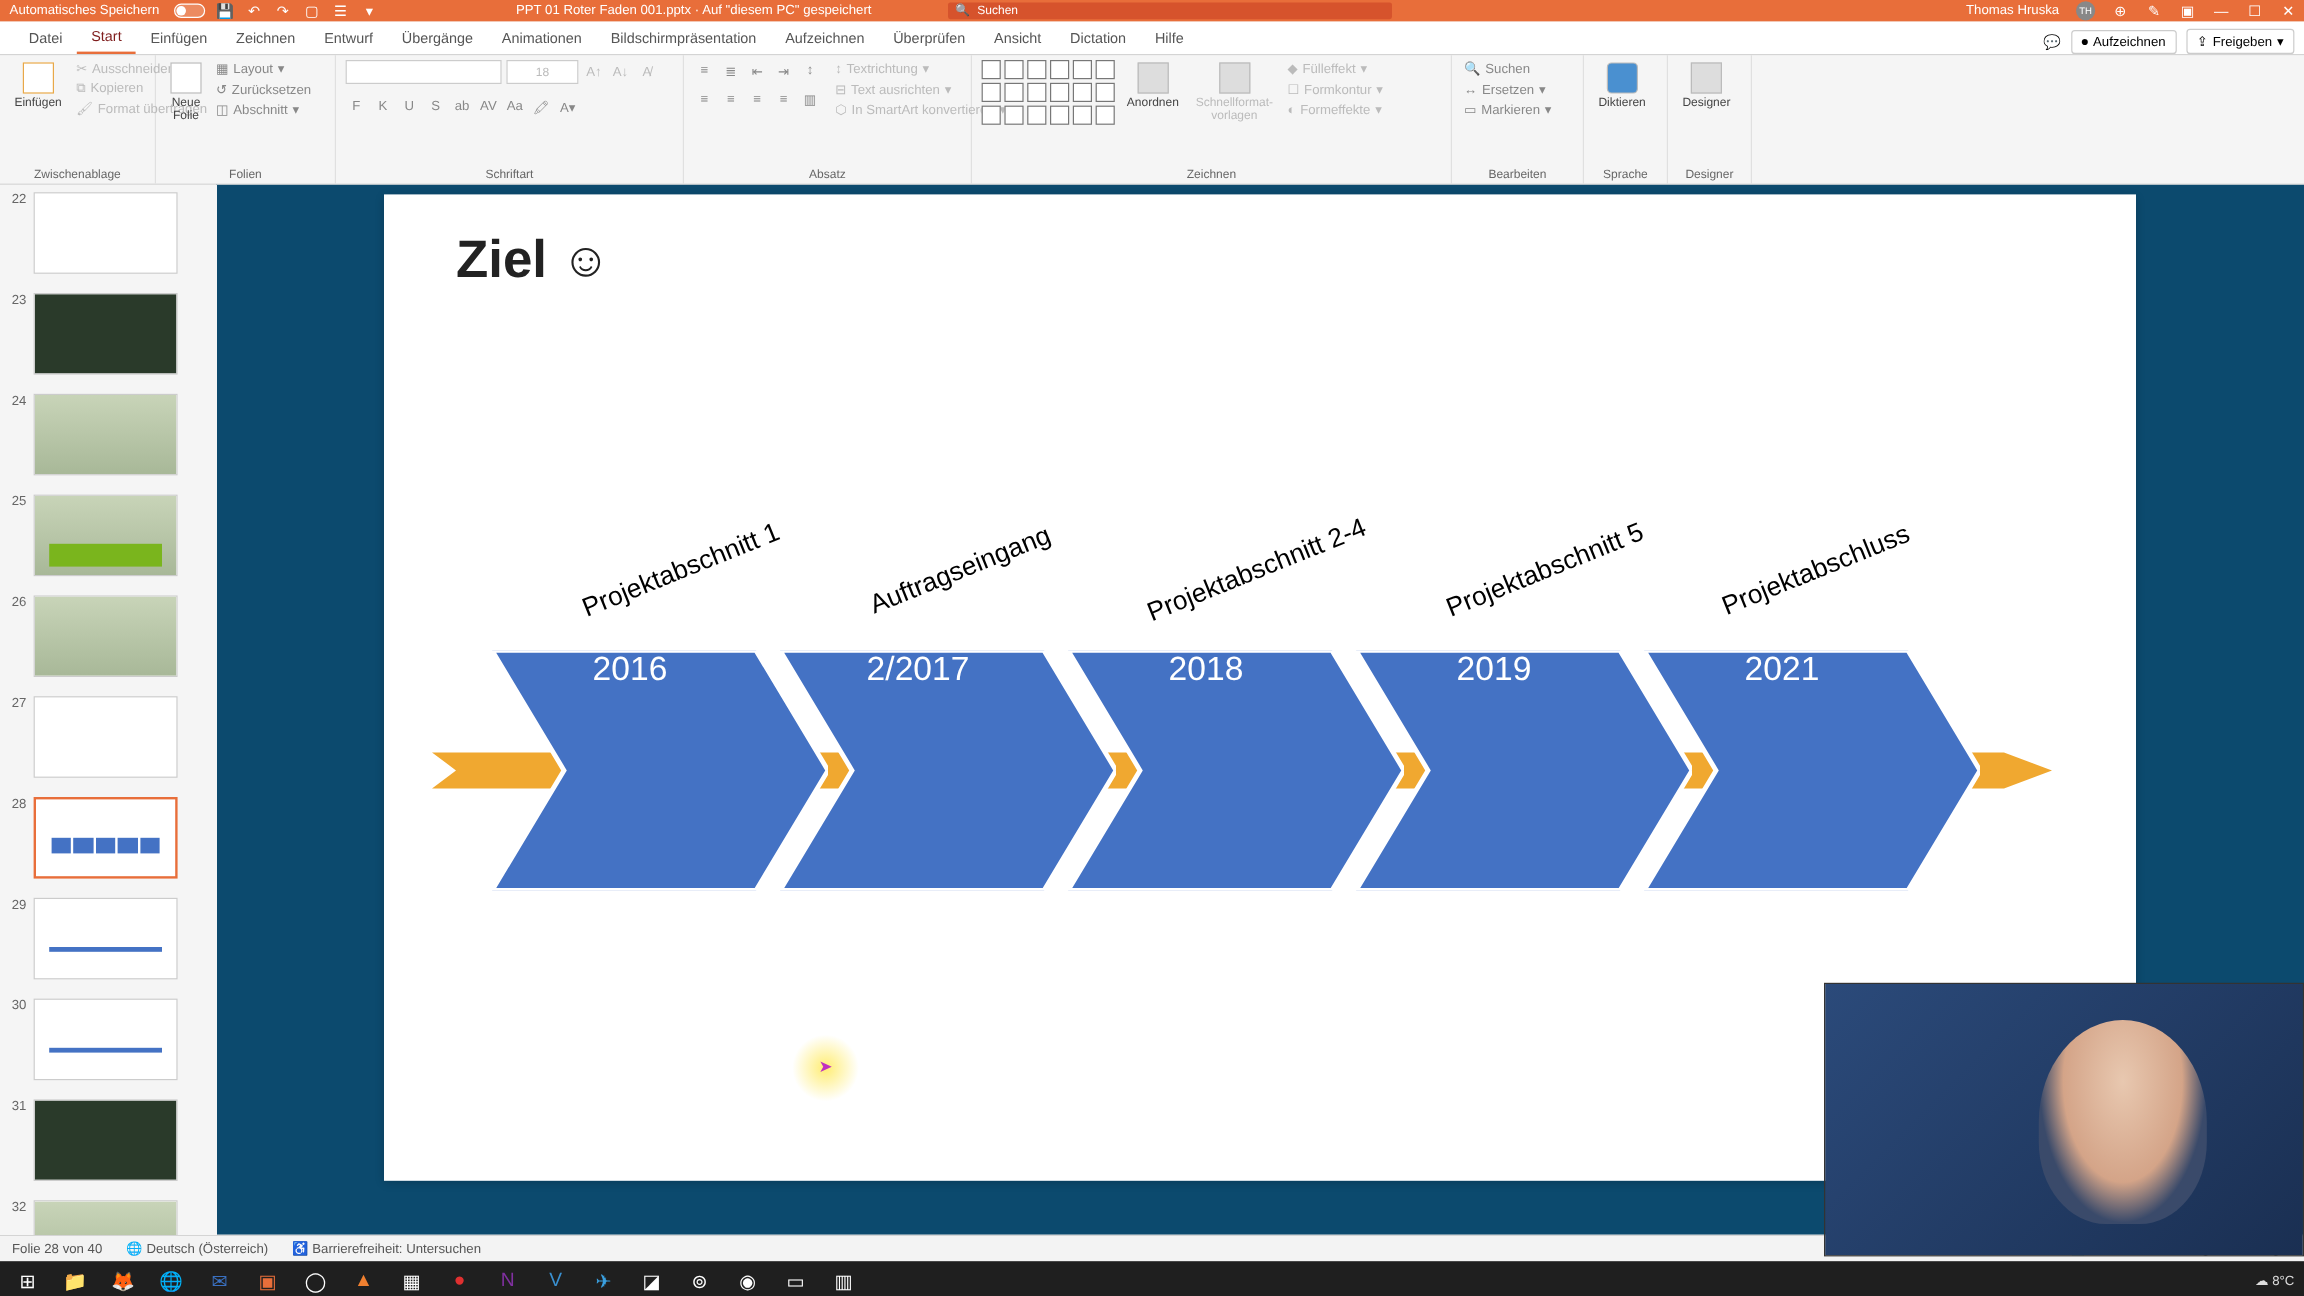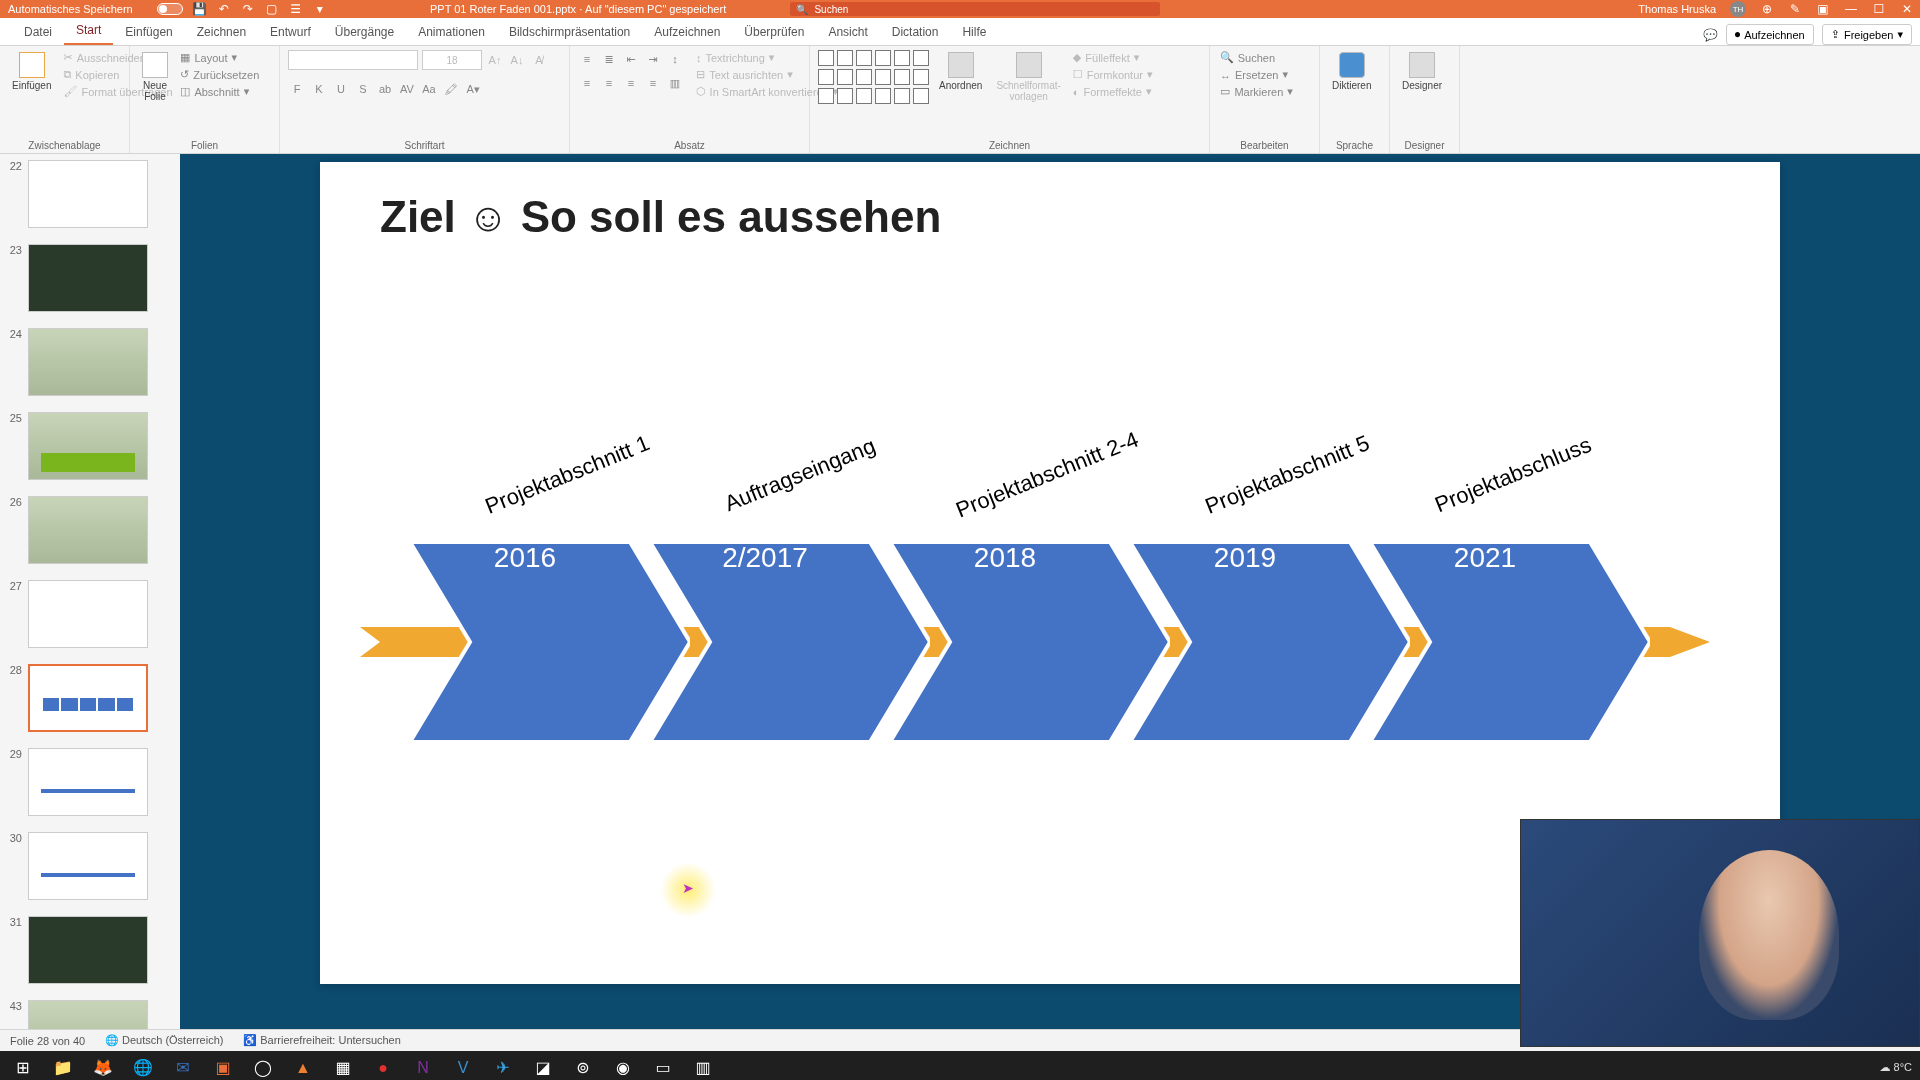--- a/index.html
+++ b/index.html
@@ -1,19 +1,19 @@
 <!DOCTYPE html>
 <html><head>
 <meta charset="utf-8">
 <style>
 *{margin:0;padding:0;box-sizing:border-box;font-family:"Segoe UI",Arial,sans-serif}
 body{background:#f3f3f3;width:1920px;height:1080px;overflow:hidden;position:relative}
 .titlebar{height:18px;background:#e86e3a;display:flex;align-items:center;padding:0 8px;color:#fff;font-size:11px;position:relative}
 .titlebar-left{display:flex;align-items:center;gap:10px}
-.autosave{display:flex;align-items:center;gap:24px}
+.autosave{display:flex;align-items:center;gap:12px}
 .toggle{width:26px;height:12px;border:1px solid #fff;border-radius:6px;position:relative;background:rgba(255,255,255,.2)}
 .toggle::after{content:"";position:absolute;width:8px;height:8px;border-radius:50%;background:#fff;top:1px;left:1px}
 .qat-icon{width:14px;height:14px;display:inline-flex;align-items:center;justify-content:center;font-size:12px}
 .filename{position:absolute;left:430px;font-size:11px}
 .searchbox{position:absolute;left:790px;width:370px;height:14px;background:#d6532c;border-radius:2px;display:flex;align-items:center;padding:0 6px;gap:6px;font-size:10px}
 .titlebar-right{position:absolute;right:6px;display:flex;align-items:center;gap:14px}
 .user-badge{width:16px;height:16px;border-radius:50%;background:#888;display:inline-flex;align-items:center;justify-content:center;font-size:8px}
 .tabs{height:28px;background:#fff;display:flex;align-items:flex-end;padding-left:12px;border-bottom:1px solid #d4d4d4;position:relative}
 .tab{padding:6px 12px;font-size:12px;color:#555;cursor:pointer}
 .tab.active{border-bottom:2px solid #e86e3a;color:#7f1d1d;font-weight:500}
@@ -336,33 +336,32 @@
           <div style="position:absolute;top:60%;left:10%;width:80%;height:4px;background:#4472c4"></div>
         </div>
       </div>
     <div class="thumb-row">
         <div class="thumb-num">31</div>
         <div class="thumb">
           <div class="thumb-dark"></div>
         </div>
       </div>
     <div class="thumb-row">
-        <div class="thumb-num">43</div>
+        <div class="thumb-num">32</div>
         <div class="thumb">
           <div class="thumb-img"></div>
         </div>
       </div>
   </div>
 
   <div class="canvas-area">
     <div class="slide">
       <div class="slide-title">
         <span>Ziel</span>
         <span class="smiley">☺</span>
-        <span>So soll es aussehen</span>
       </div>
 
       <div class="timeline">
 
         <svg class="gold-arrow" viewBox="0 0 1350 40" preserveAspectRatio="none">
           <polygon points="0,5 1310,5 1350,20 1310,35 0,35 20,20" fill="#f0a830"></polygon>
         </svg>
 
         <div class="rot-label" style="left:120px;top:-80px">Projektabschnitt 1</div>
         <div class="rot-label" style="left:360px;top:-80px">Auftragseingang</div>

